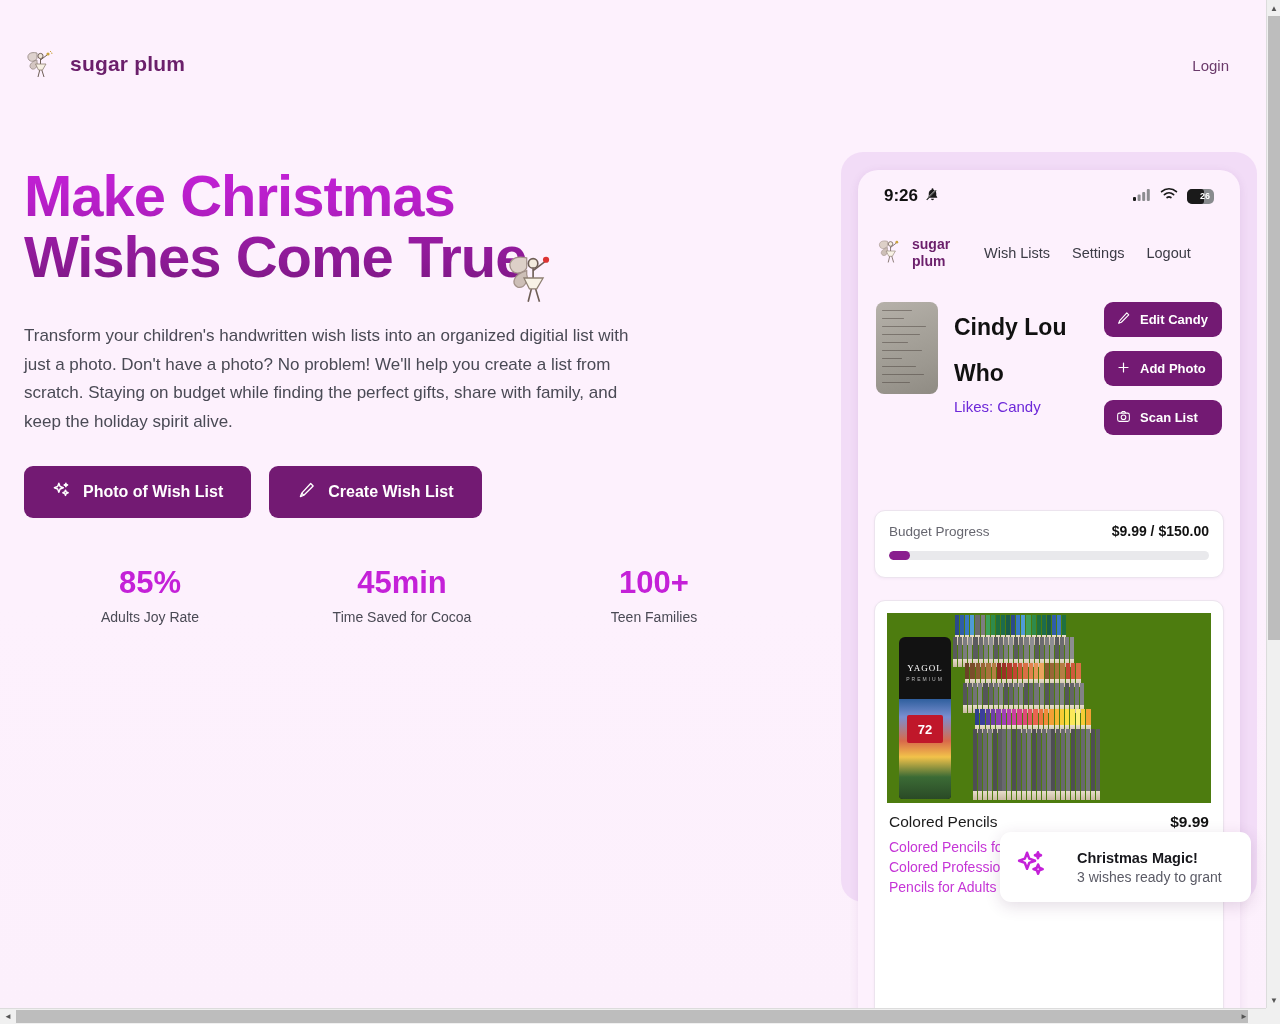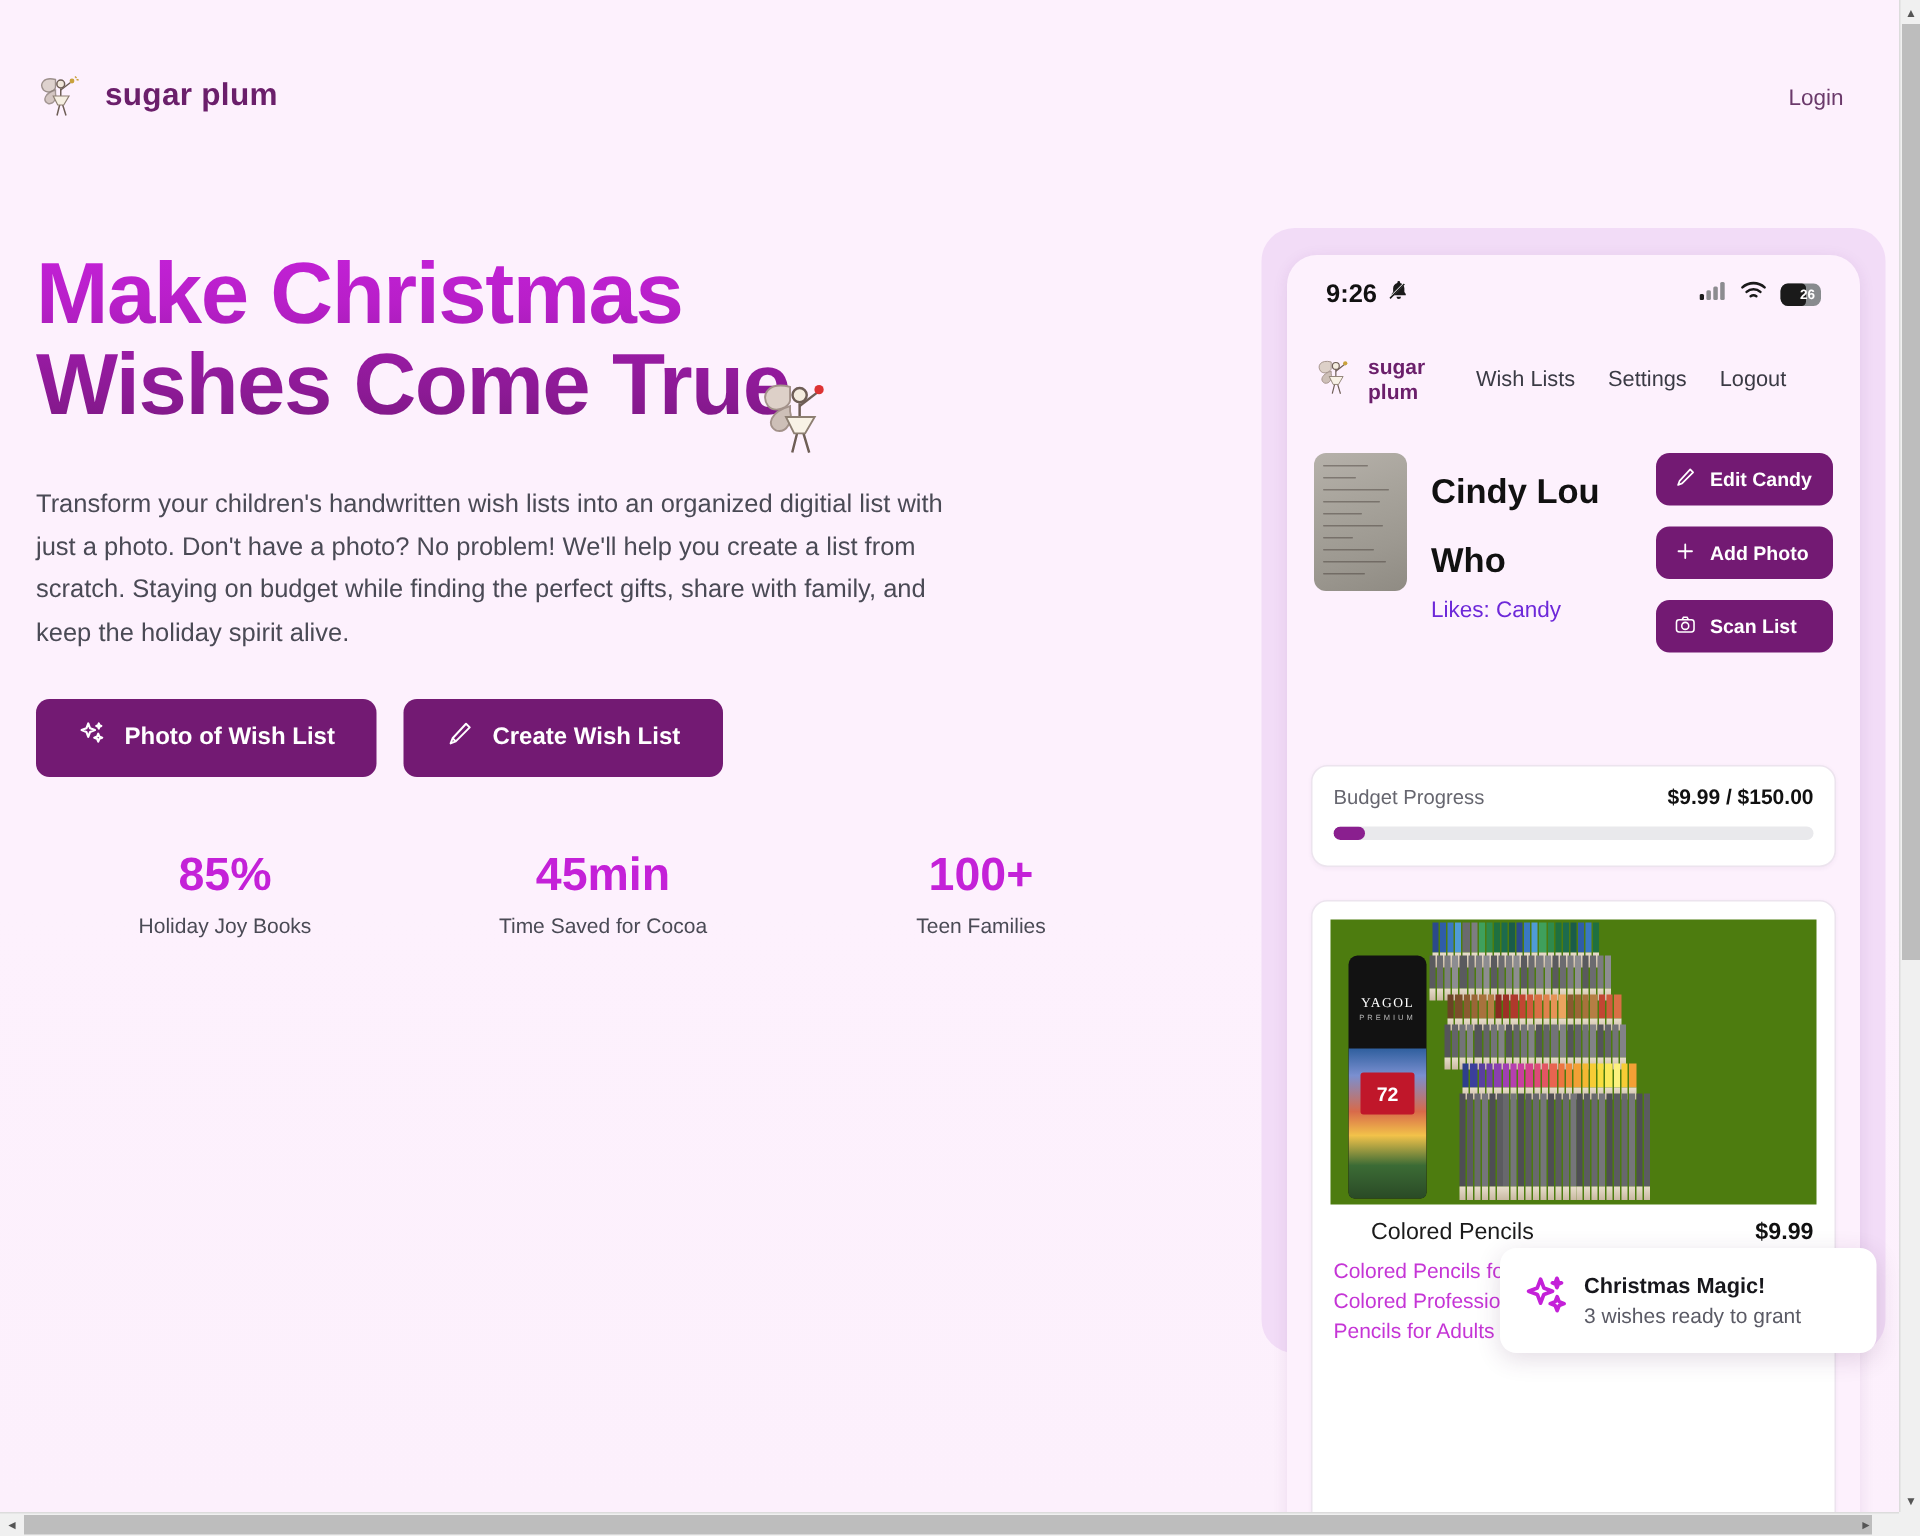--- a/index.html
+++ b/index.html
@@ -183,21 +183,21 @@
     background: #fff; border: 1px solid #ece4ee; border-radius: 11px;
     overflow: hidden;
     box-shadow: 0 1px 3px rgba(80,40,90,.05);
   }
   .product-img {
     height: 190px; margin: 12px 12px 0 12px;
     background: #4d7c0f; position: relative; overflow: hidden;
   }
   .product-meta { padding: 10px 14px 0 14px; }
   .product-row { display: flex; justify-content: space-between; align-items: baseline; }
-  .product-name { font-size: 15.5px; color: #1b1b1b; margin-left: 25px; }
+  .product-name { font-size: 15.5px; color: #1b1b1b; }
   .product-price { font-size: 15.5px; font-weight: bold; color: #111; }
   .product-desc {
     margin-top: 6px; font-size: 14px; line-height: 20px; color: #c535d6;
   }
 
   
   .tube {
     position: absolute; left: 12px; top: 24px; width: 52px; height: 162px;
     background: #121212; border-radius: 6px 6px 4px 4px; overflow: hidden;
   }
@@ -212,21 +212,21 @@
     background:#c0172a; border-radius:2px; color:#fff; font-size:13px;
     font-weight:bold; text-align:center; line-height:30px;
   }
   .pencil-block { position:absolute; overflow:hidden; }
 
   
   .toast {
     position: absolute; right: 15px; bottom: 106px;
     width: 251px; height: 70px;
     background: #fff; border-radius: 11px;
-    display: flex; align-items: center; gap: 8px; padding: 0 16px;
+    display: flex; align-items: center; gap: 29px; padding: 0 16px;
     box-shadow: 0 4px 16px rgba(80,40,90,.16);
   }
   .toast-title { font-size: 14.5px; font-weight: bold; color: #17171c; }
   .toast-sub { font-size: 14px; color: #5a5a65; margin-top: 3px; }
 
   
   .vscroll {
     position: absolute; right: 0; top: 0; width: 14px; height: 1008px;
     background: #f0f0f0; border-left: 1px solid #dcdcdc;
   }
@@ -311,21 +311,21 @@
           <path d="M5 12.8 L7.2 15"></path>
         </svg>
       </span>
       <span>Create Wish List</span>
     </div>
   </div>
 
   <div class="stats">
     <div class="stat">
       <div class="stat-num">85%</div>
-      <div class="stat-label">Holiday Joy Books</div>
+      <div class="stat-label">Adults Joy Rate</div>
     </div>
     <div class="stat">
       <div class="stat-num">45min</div>
       <div class="stat-label">Time Saved for Cocoa</div>
     </div>
     <div class="stat">
       <div class="stat-num">100+</div>
       <div class="stat-label">Teen Families</div>
     </div>
   </div>

